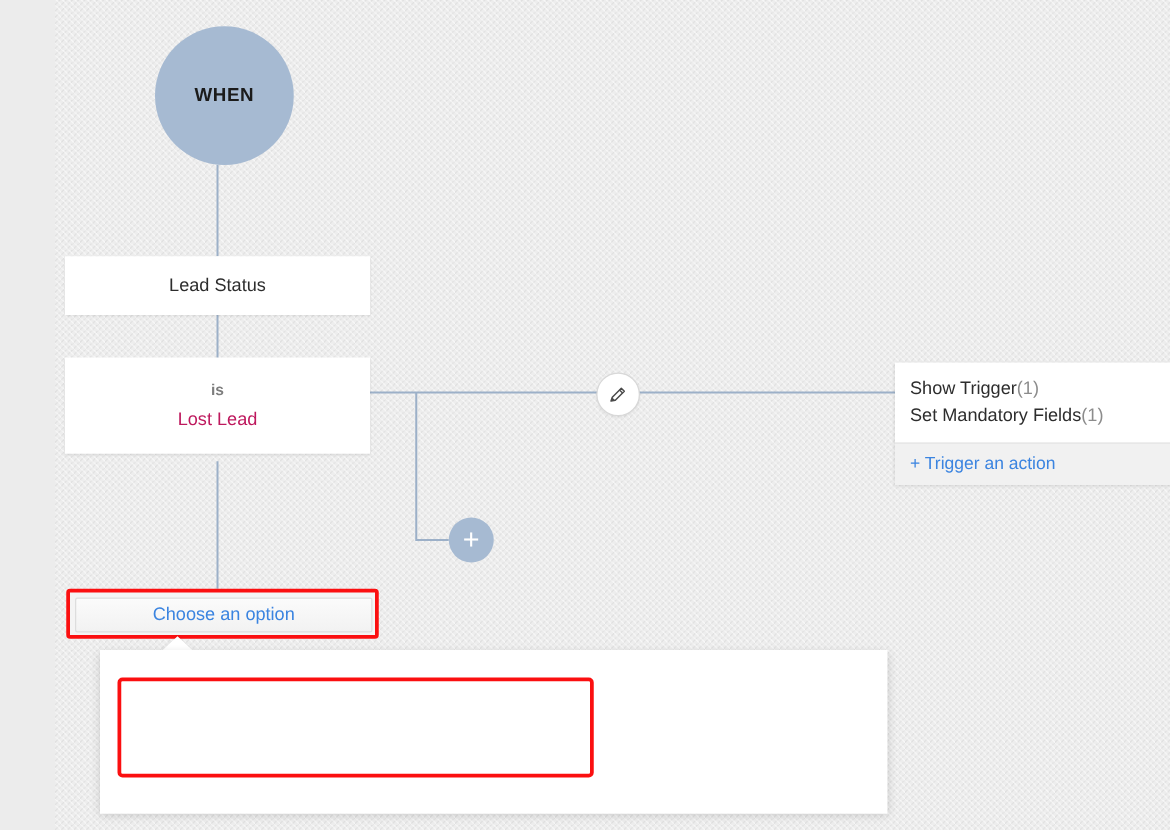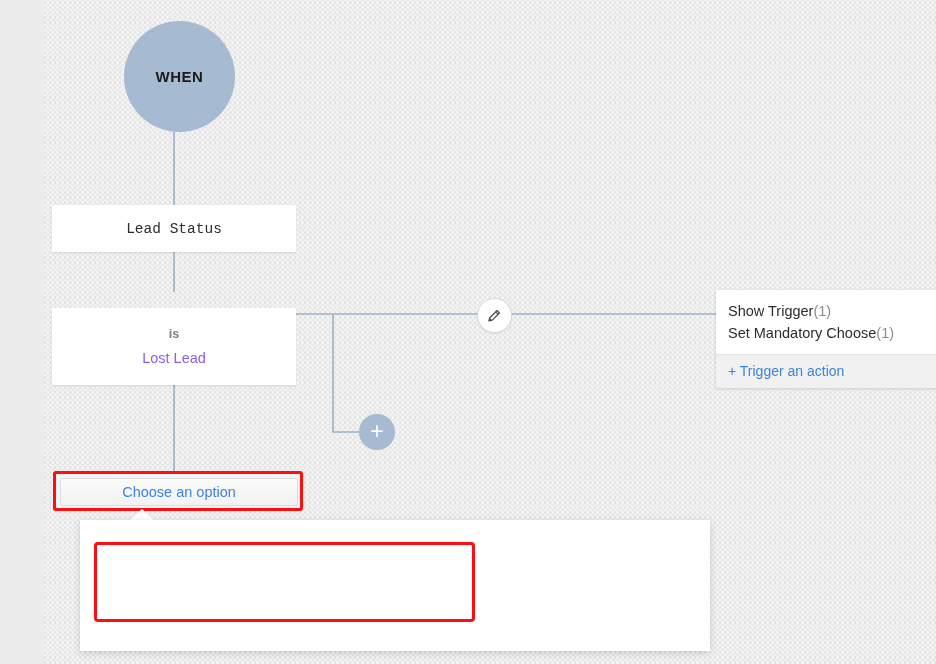--- a/index.html
+++ b/index.html
@@ -64,37 +64,36 @@
     align-items: center;
     justify-content: center;
     color: #2d2d2d;
   }
   #card-field {
     left: 8px;
     top: 205px;
     width: 244px;
     height: 47px;
     font-size: 14.5px;
-    font-family: Liberation Mono, monospace;
   }
   #card-condition {
     left: 8px;
-    top: 308px;
+    top: 286px;
     width: 244px;
     height: 77px;
   }
   #card-condition .cond-op {
     font-size: 12.5px;
     color: #7d7d7d;
     font-weight: bold;
     margin-bottom: 9px;
   }
   #card-condition .cond-val {
     font-size: 14.5px;
-    color: #8b5cf6;
+    color: #be185d;
   }
 
   
   .edit-node {
     position: absolute;
     left: 433px;
     top: 298px;
     width: 33px;
     height: 33px;
     border-radius: 50%;
@@ -267,21 +266,21 @@
   <div class="plus-node">
     <span class="plus-glyph">+</span>
   </div>
 
   <div id="actions-panel">
     <div class="act-body">
       <div class="act-row">
         <span>Show Trigger</span><span class="act-count">(1)</span>
       </div>
       <div class="act-row">
-        <span>Set Mandatory Choose</span><span class="act-count">(1)</span>
+        <span>Set Mandatory Fields</span><span class="act-count">(1)</span>
       </div>
     </div>
     <div class="act-footer">
       <span class="act-trigger">+ Trigger an action</span>
     </div>
   </div>
 
   <div id="choose-wrap">
     <div id="choose-btn">
       <span>Choose an option</span>

